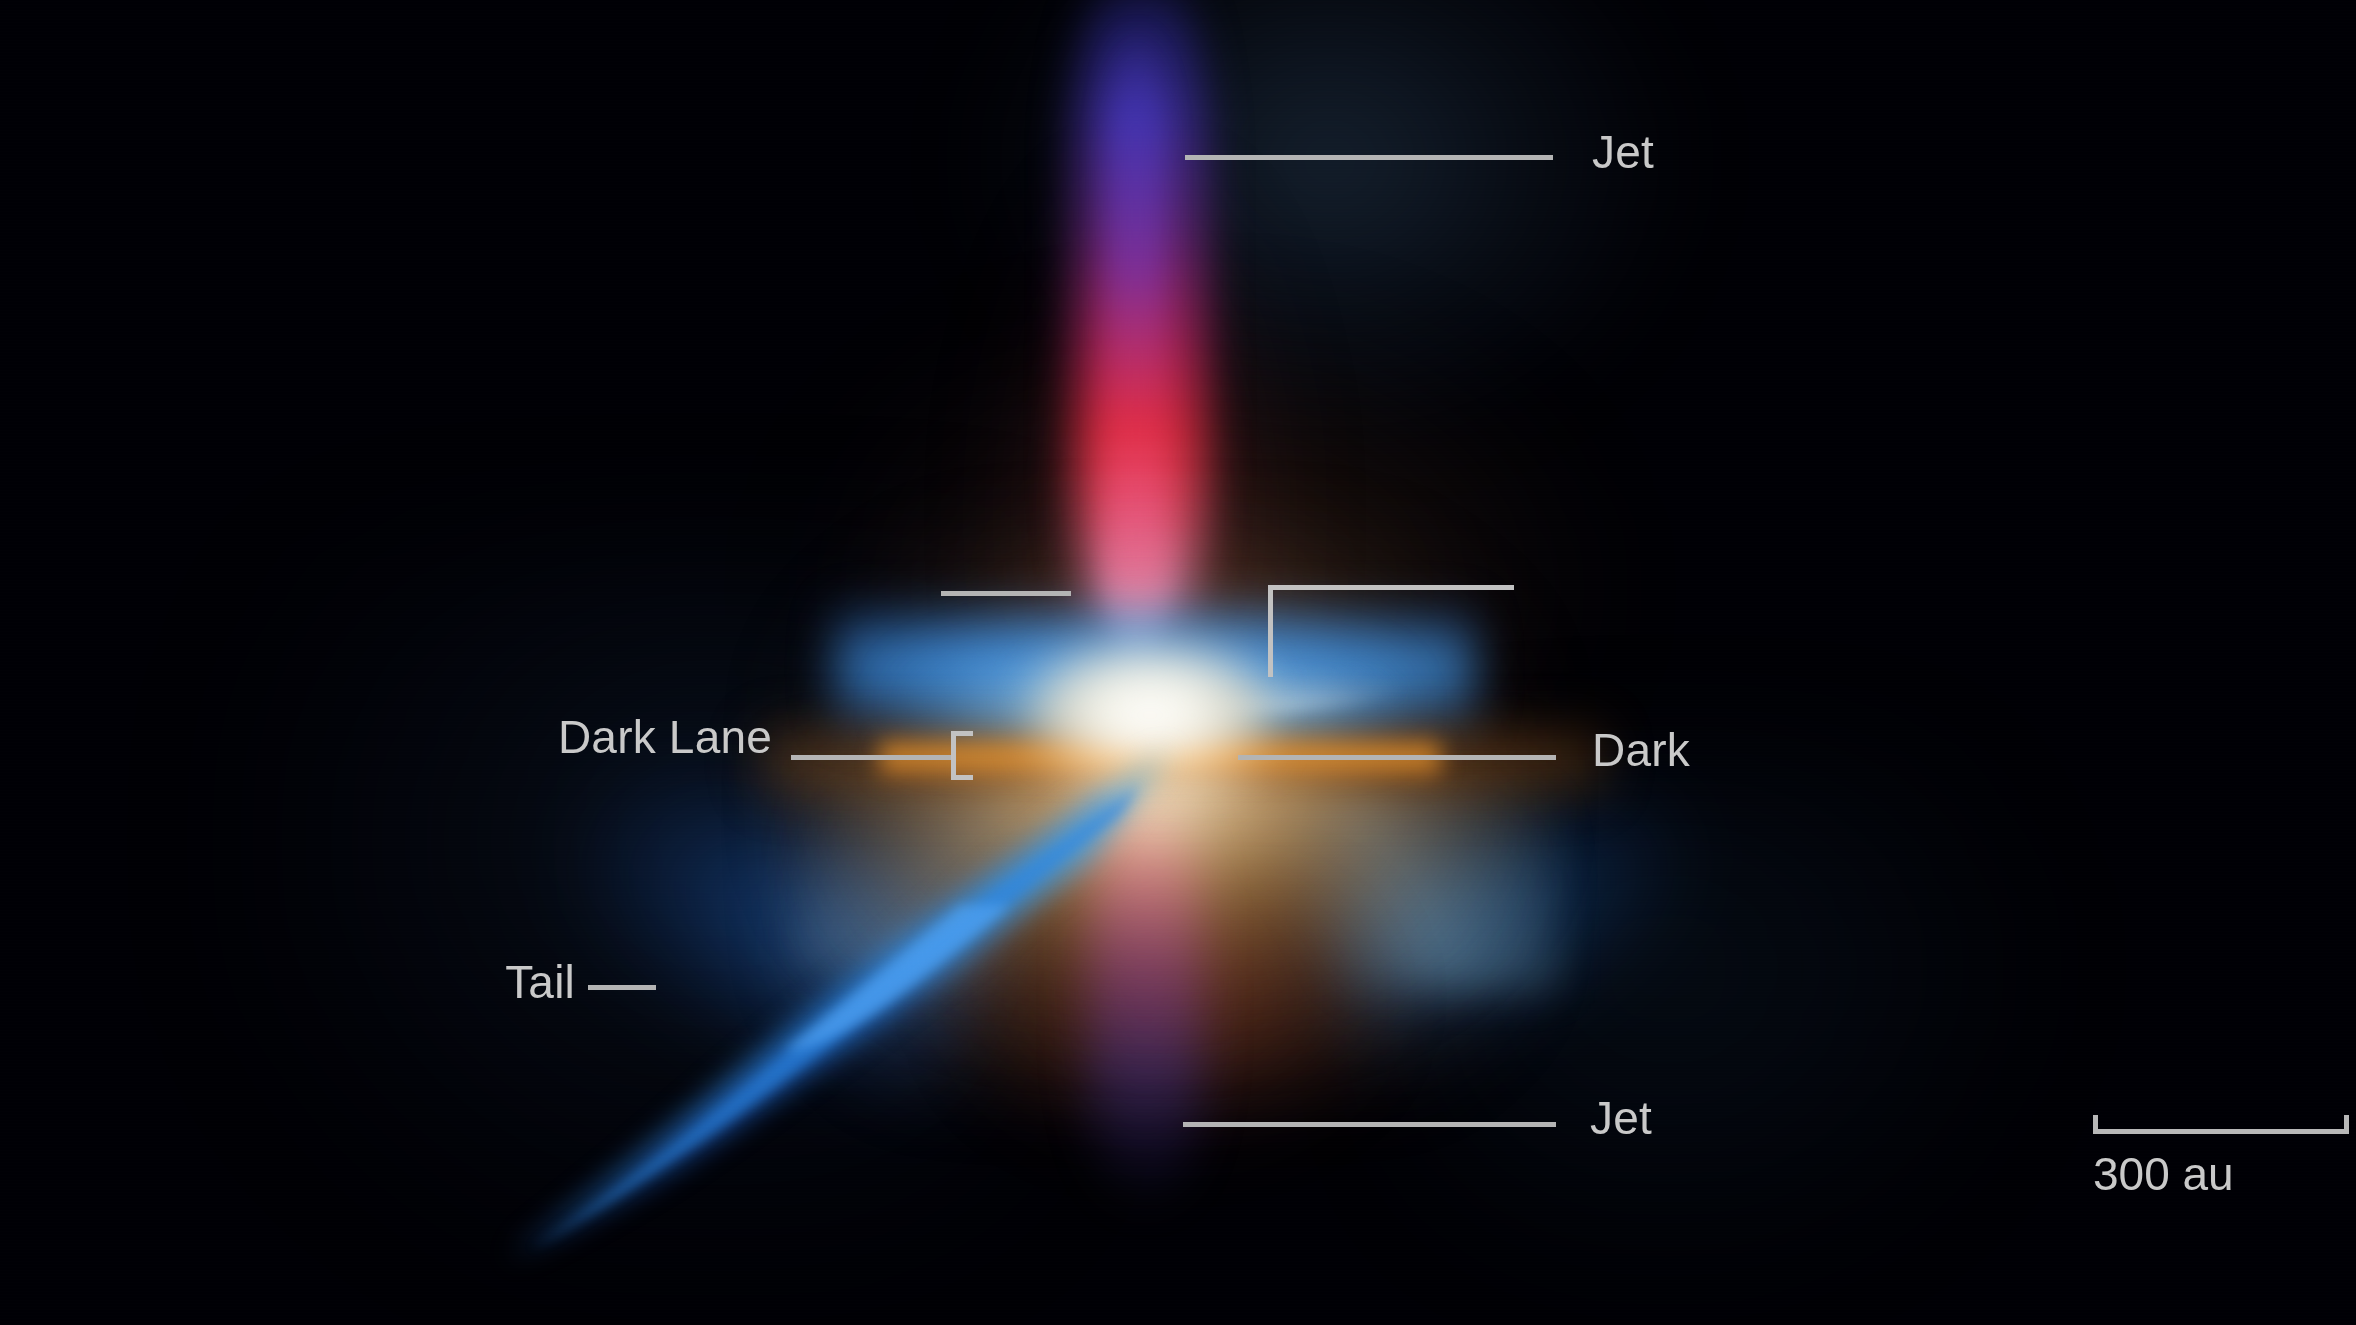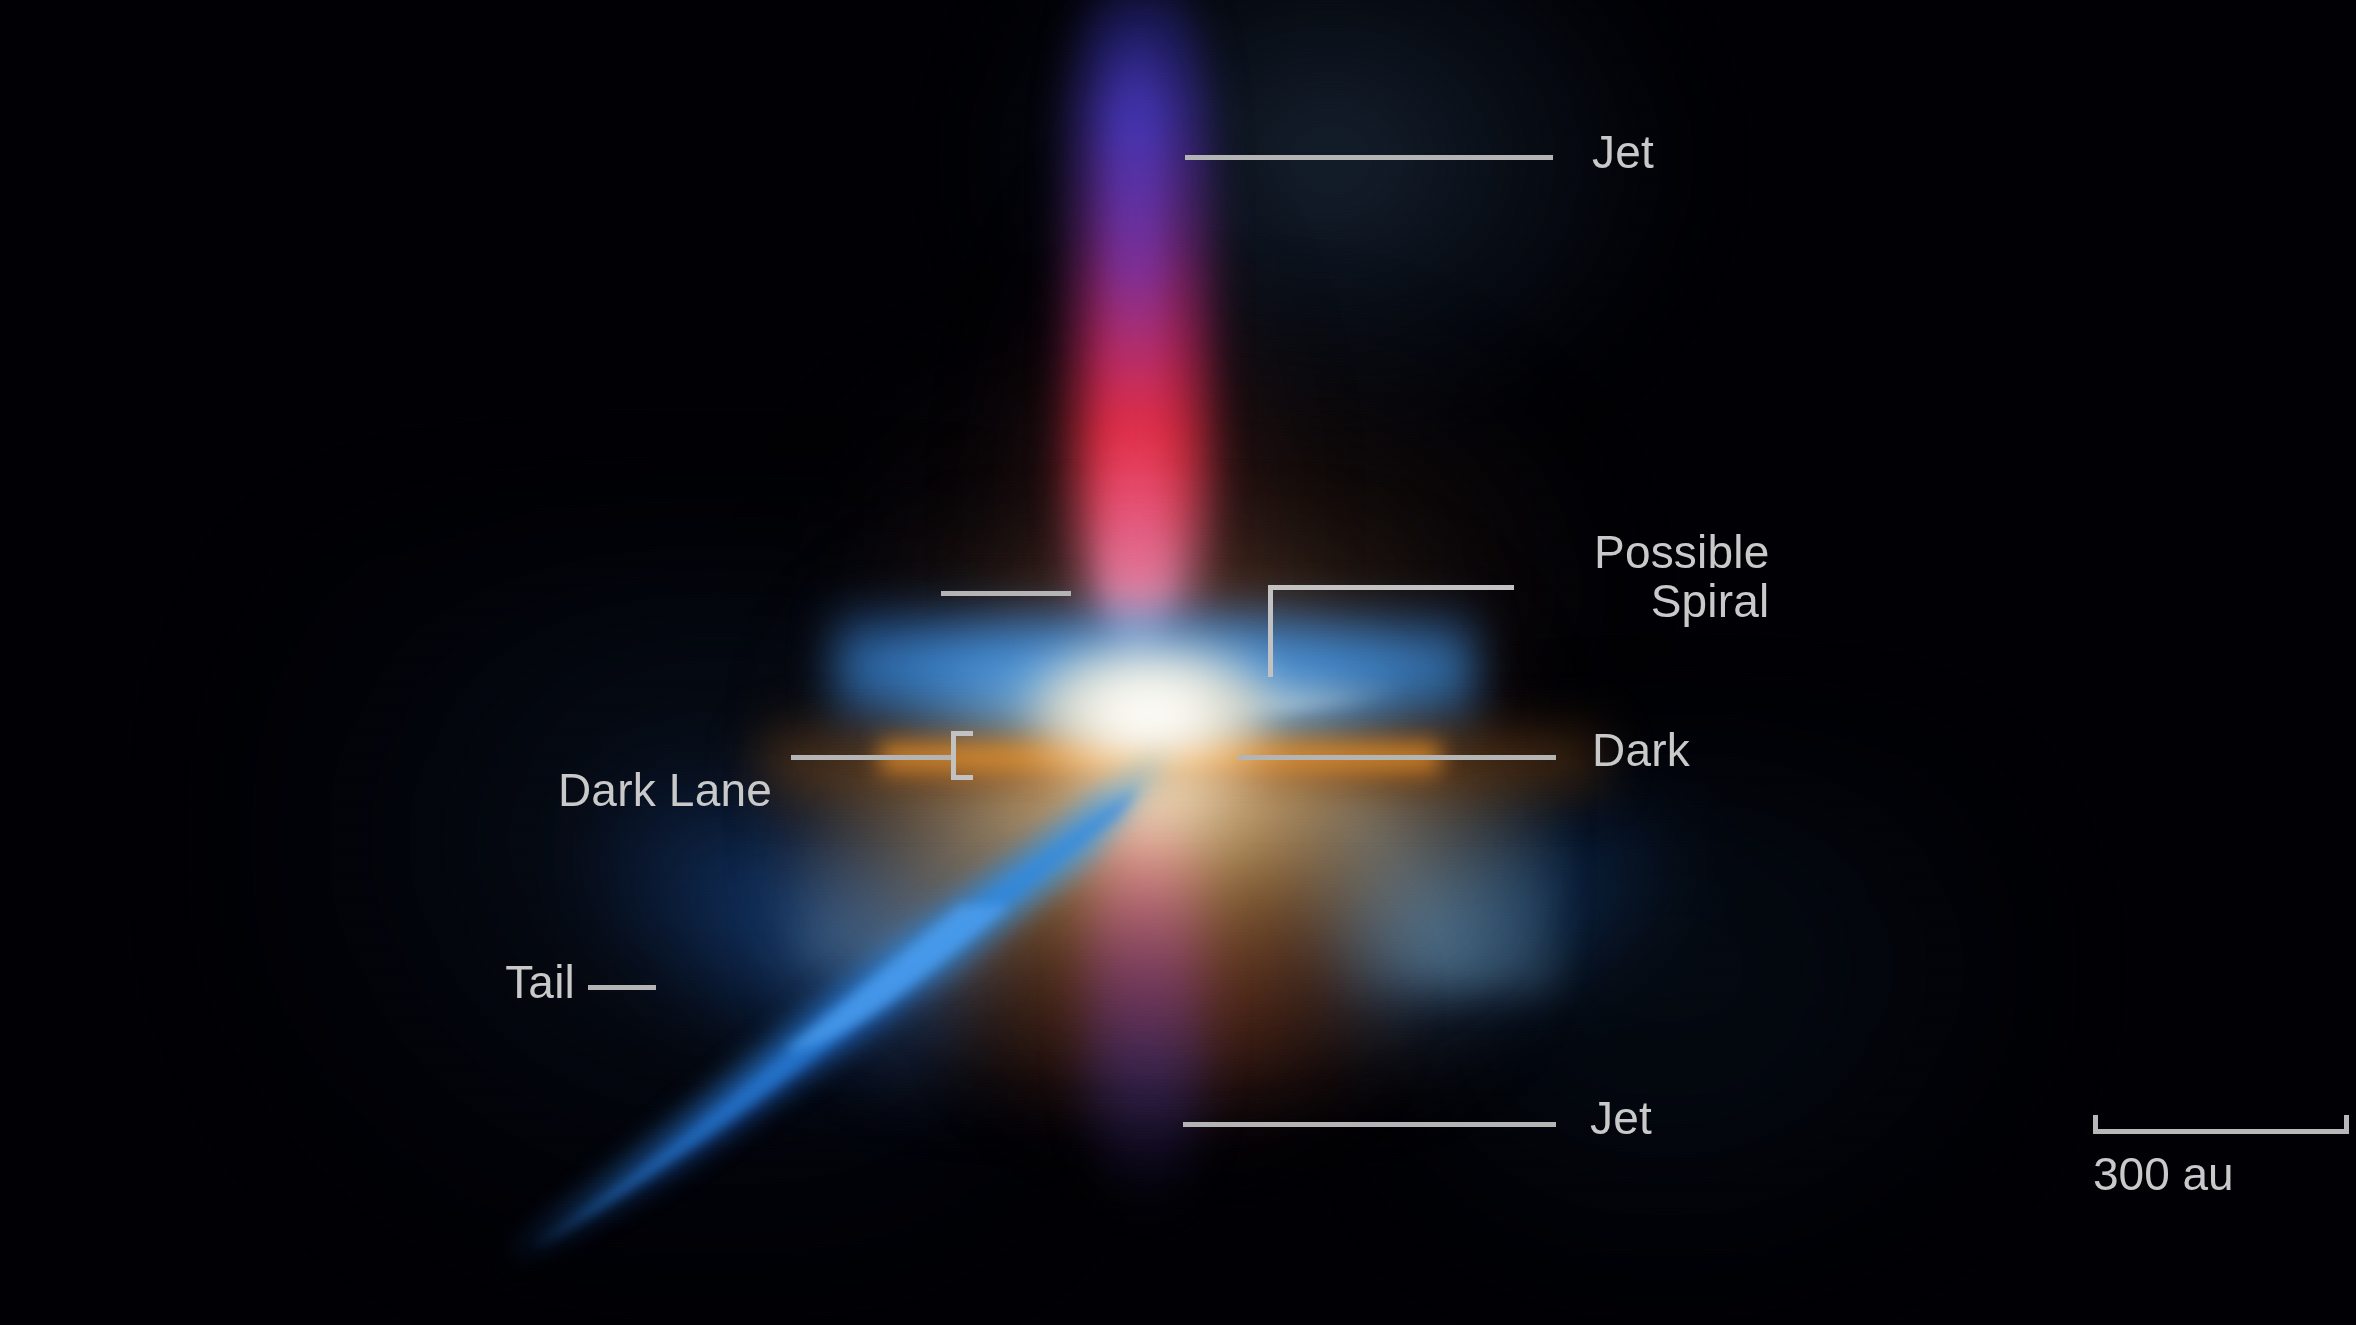--- a/index.html
+++ b/index.html
@@ -366,34 +366,32 @@
                C 560 218, 590 195, 610 175 Z" fill="#57a8f5" opacity="0.60"></path>
     </svg>
 
     <div class="grain"></div>
   </div>
 
   <div class="leader" style="left:1185px; top:155px; width:368px;"></div>
   <div class="anno right" style="left:1592px; top:128px;">Jet</div>
 
   <div class="bracket-corner" style="left:1268px; top:585px; width:246px; height:92px;"></div>
-  <div class="anno right" style="left:1594px; top:528px;">Possible
-Spiral</div>
 
   <div class="leader" style="left:1238px; top:755px; width:318px;"></div>
   <div class="anno right" style="left:1592px; top:726px;">Dark</div>
 
   <div class="leader" style="left:1183px; top:1122px; width:373px;"></div>
   <div class="anno right" style="left:1590px; top:1094px;">Jet</div>
 
   <div class="leader" style="left:941px; top:591px; width:130px;"></div>
 
   <div class="leader" style="left:791px; top:755px; width:162px;"></div>
   <div class="bracket-left" style="left:951px; top:731px; width:22px; height:49px;"></div>
-  <div class="anno left" style="right:1584px; top:766px;">Dark Lane</div>
+  <div class="anno left" style="right:1584px; top:713px;">Dark Lane</div>
 
   <div class="leader" style="left:588px; top:985px; width:68px;"></div>
   <div class="anno left" style="right:1781px; top:958px;">Tail</div>
 
   <div id="scalebar">
     <div class="sb-line"></div>
     <div class="sb-tick l"></div>
     <div class="sb-tick r"></div>
     <div class="sb-label">300 au</div>
   </div>

